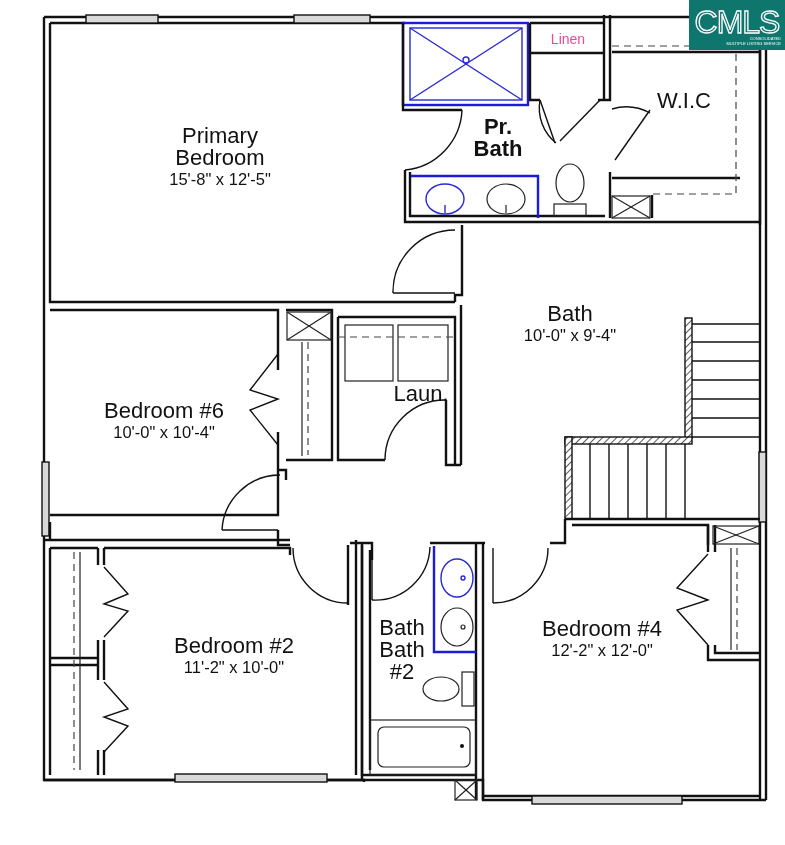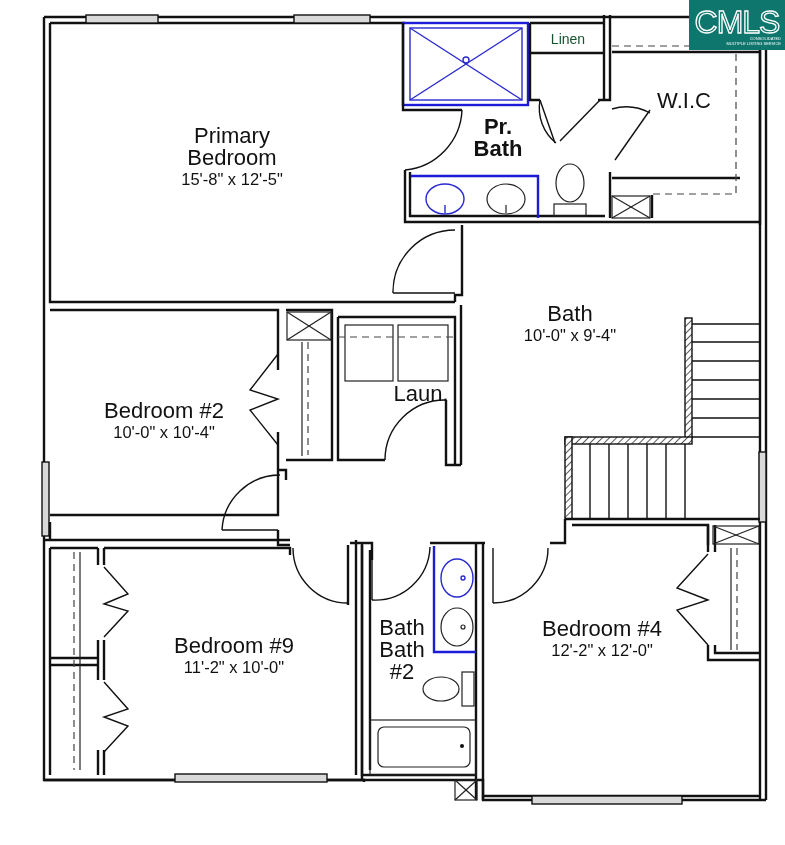--- a/index.html
+++ b/index.html
@@ -10,21 +10,21 @@
   .fix { fill: none; stroke: #222; stroke-width: 1.2; }
   .fix-blue { fill: none; stroke: #2a2ad0; stroke-width: 1.4; }
   .fix-blue-thick { fill: none; stroke: #1b1bd8; stroke-width: 2.4; }
   .dash { fill: none; stroke: #444; stroke-width: 1.2; stroke-dasharray: 7 5; }
   .swing { fill: none; stroke: #111; stroke-width: 1.4; }
   .win { fill: #d9d9d9; stroke: #111; stroke-width: 1.4; }
   .hatch { fill: url(#hatch); stroke: #111; stroke-width: 1.4; }
   .lbl { position: absolute; text-align: center; color: #111; line-height: 1; white-space: nowrap; transform: translateX(-50%); }
   .lbl .name { font-size: 22px; display: block; }
   .lbl .dim { font-size: 16.5px; display: block; margin-top: 2px; }
-  .lbl-small { position: absolute; font-size: 14px; color: #14532d; transform: translateX(-50%); }
+  .lbl-small { position: absolute; font-size: 14px; color: #ec4899; transform: translateX(-50%); }
   #logo { position: absolute; left: 689px; top: 0; width: 96px; height: 50px; background: #0f766e; color: #fff; }
   #logo .big { position: absolute; left: 0; right: 0; top: 4px; text-align: center; font-size: 32px; font-weight: normal; letter-spacing: -1px; color: transparent; -webkit-text-stroke: 1.3px #fff; font-family: "Liberation Sans", sans-serif; }
   #logo .small { position: absolute; right: 4px; bottom: 4px; font-size: 4px; color: #fff; line-height: 1.1; text-align: right; font-family: "Liberation Sans", sans-serif; }
 </style>
 </head>
 <body>
 
 <svg id="plan" viewBox="0 0 785 845" xmlns="http://www.w3.org/2000/svg">
   <defs>
     <pattern id="hatch" width="5" height="5" patternUnits="userSpaceOnUse" patternTransform="rotate(45)">
@@ -213,21 +213,21 @@
     <line class="fix" x1="713" y1="526" x2="759" y2="544"></line>
     <line class="fix" x1="759" y1="526" x2="713" y2="544"></line>
     <path class="dash" d="M737 548 V650"></path>
     <line class="fix" x1="731" y1="548" x2="731" y2="650"></line>
     <polyline class="wall-thin" points="708,554 677,588 708,600 677,610 708,645"></polyline>
     <path class="wall" d="M708 645 V660 H760"></path>
     <path class="wall" d="M715 645 V653 H760"></path>
   </g>
 </svg>
 
-<div class="lbl" style="left:220px; top:125px;margin-left:12px;">
+<div class="lbl" style="left:220px; top:125px;">
   <span class="name">Primary</span>
   <span class="name">Bedroom</span>
   <span class="dim">15'-8" x 12'-5"</span>
 </div>
 
 <div class="lbl" style="left:498px; top:116px;font-weight:bold;">
   <span class="name">Pr.</span>
   <span class="name">Bath</span>
 </div>
 
@@ -236,30 +236,30 @@
 <div class="lbl" style="left:684px; top:90px;">
   <span class="name">W.I.C</span>
 </div>
 
 <div class="lbl" style="left:570px; top:303px;">
   <span class="name">Bath</span>
   <span class="dim">10'-0" x 9'-4"</span>
 </div>
 
 <div class="lbl" style="left:164px; top:400px;">
-  <span class="name">Bedroom #2</span>
+  <span class="name">Bedroom #6</span>
   <span class="dim">10'-0" x 10'-4"</span>
 </div>
 
 <div class="lbl" style="left:377px; top:383px;margin-left:44px;">
   <span class="name">Laun.</span>
 </div>
 
 <div class="lbl" style="left:234px; top:635px;">
-  <span class="name">Bedroom #9</span>
+  <span class="name">Bedroom #2</span>
   <span class="dim">11'-2" x 10'-0"</span>
 </div>
 
 <div class="lbl" style="left:402px; top:617px;">
   <span class="name">Bath</span>
   <span class="name">Bath</span>
   <span class="name">#2</span>
 </div>
 
 <div class="lbl" style="left:602px; top:618px;">

